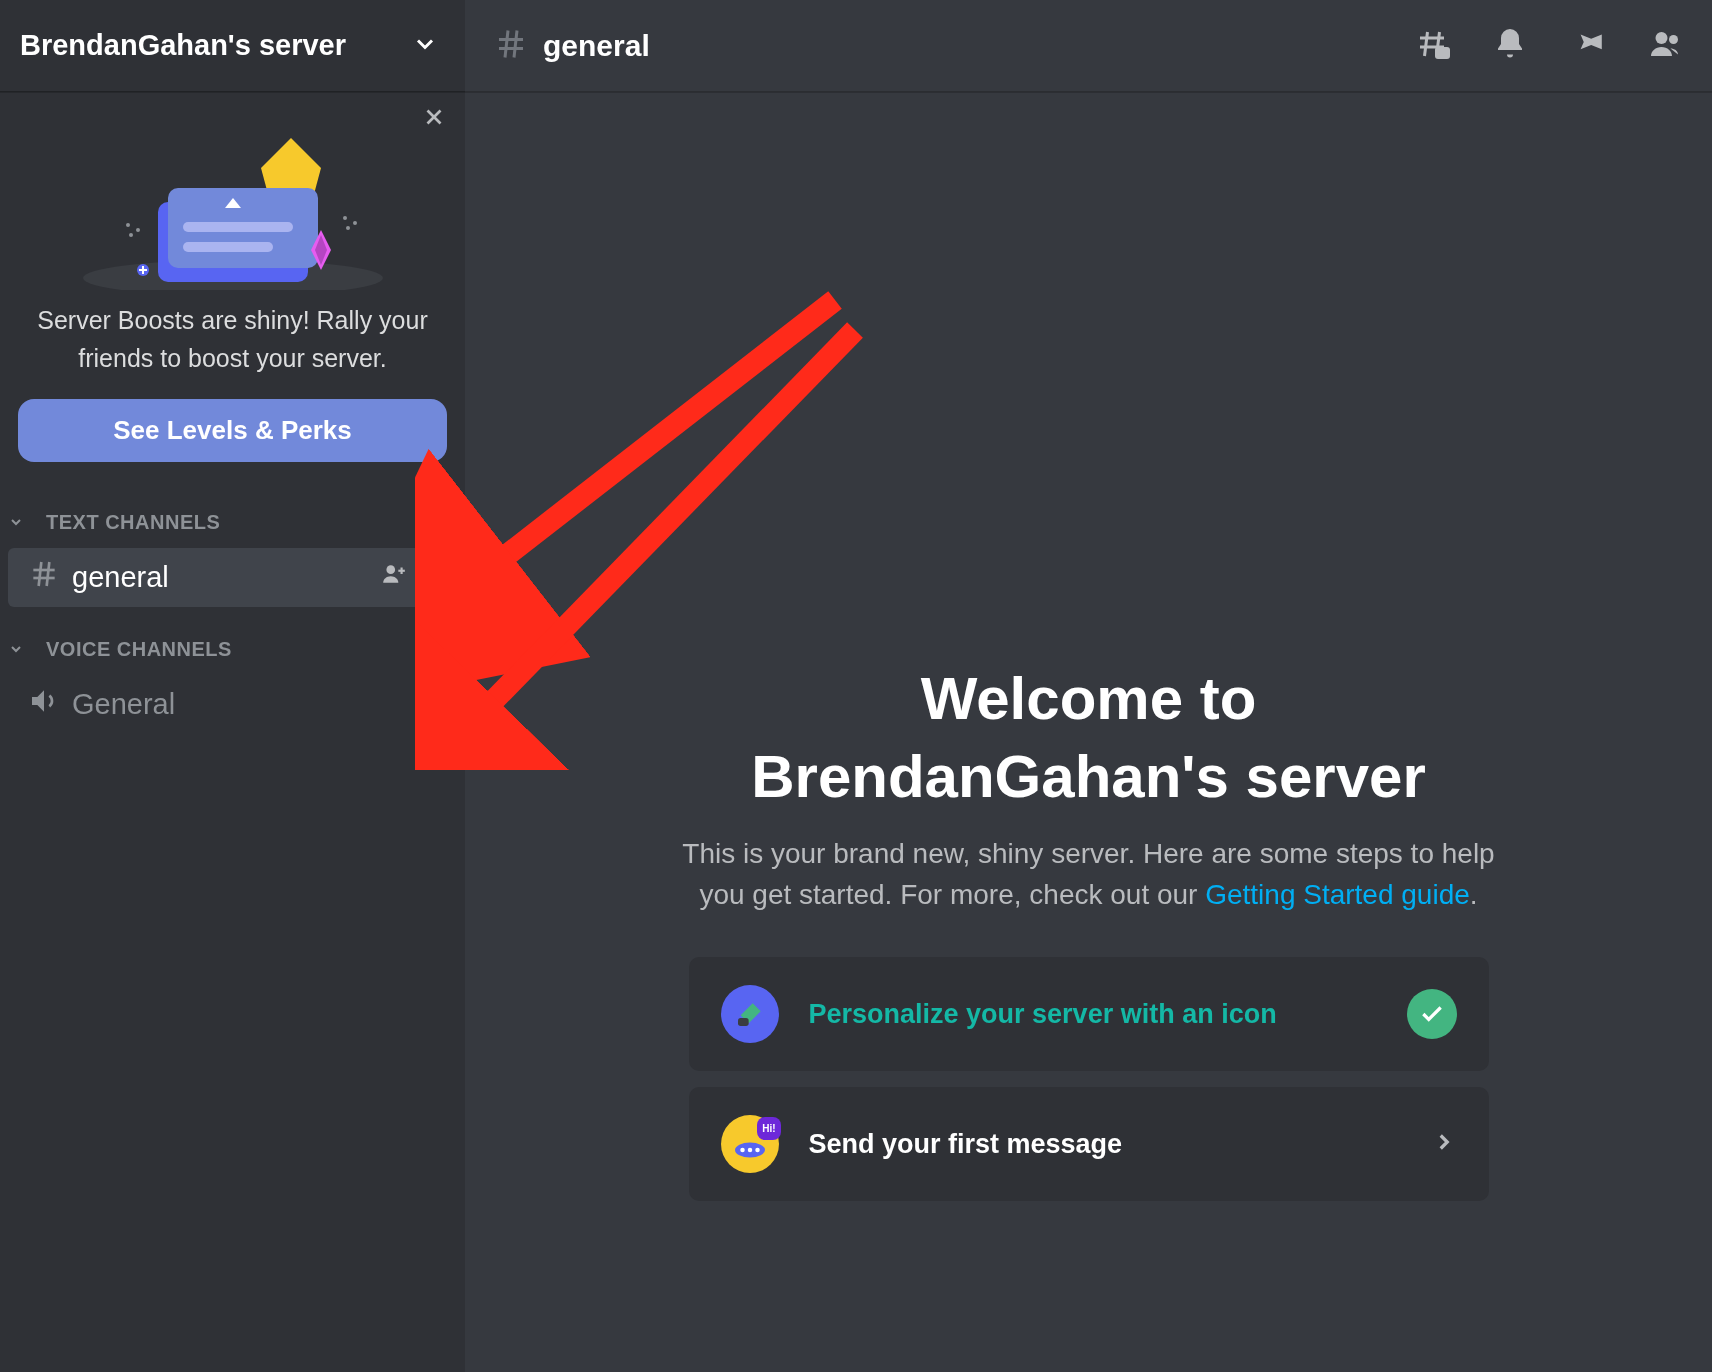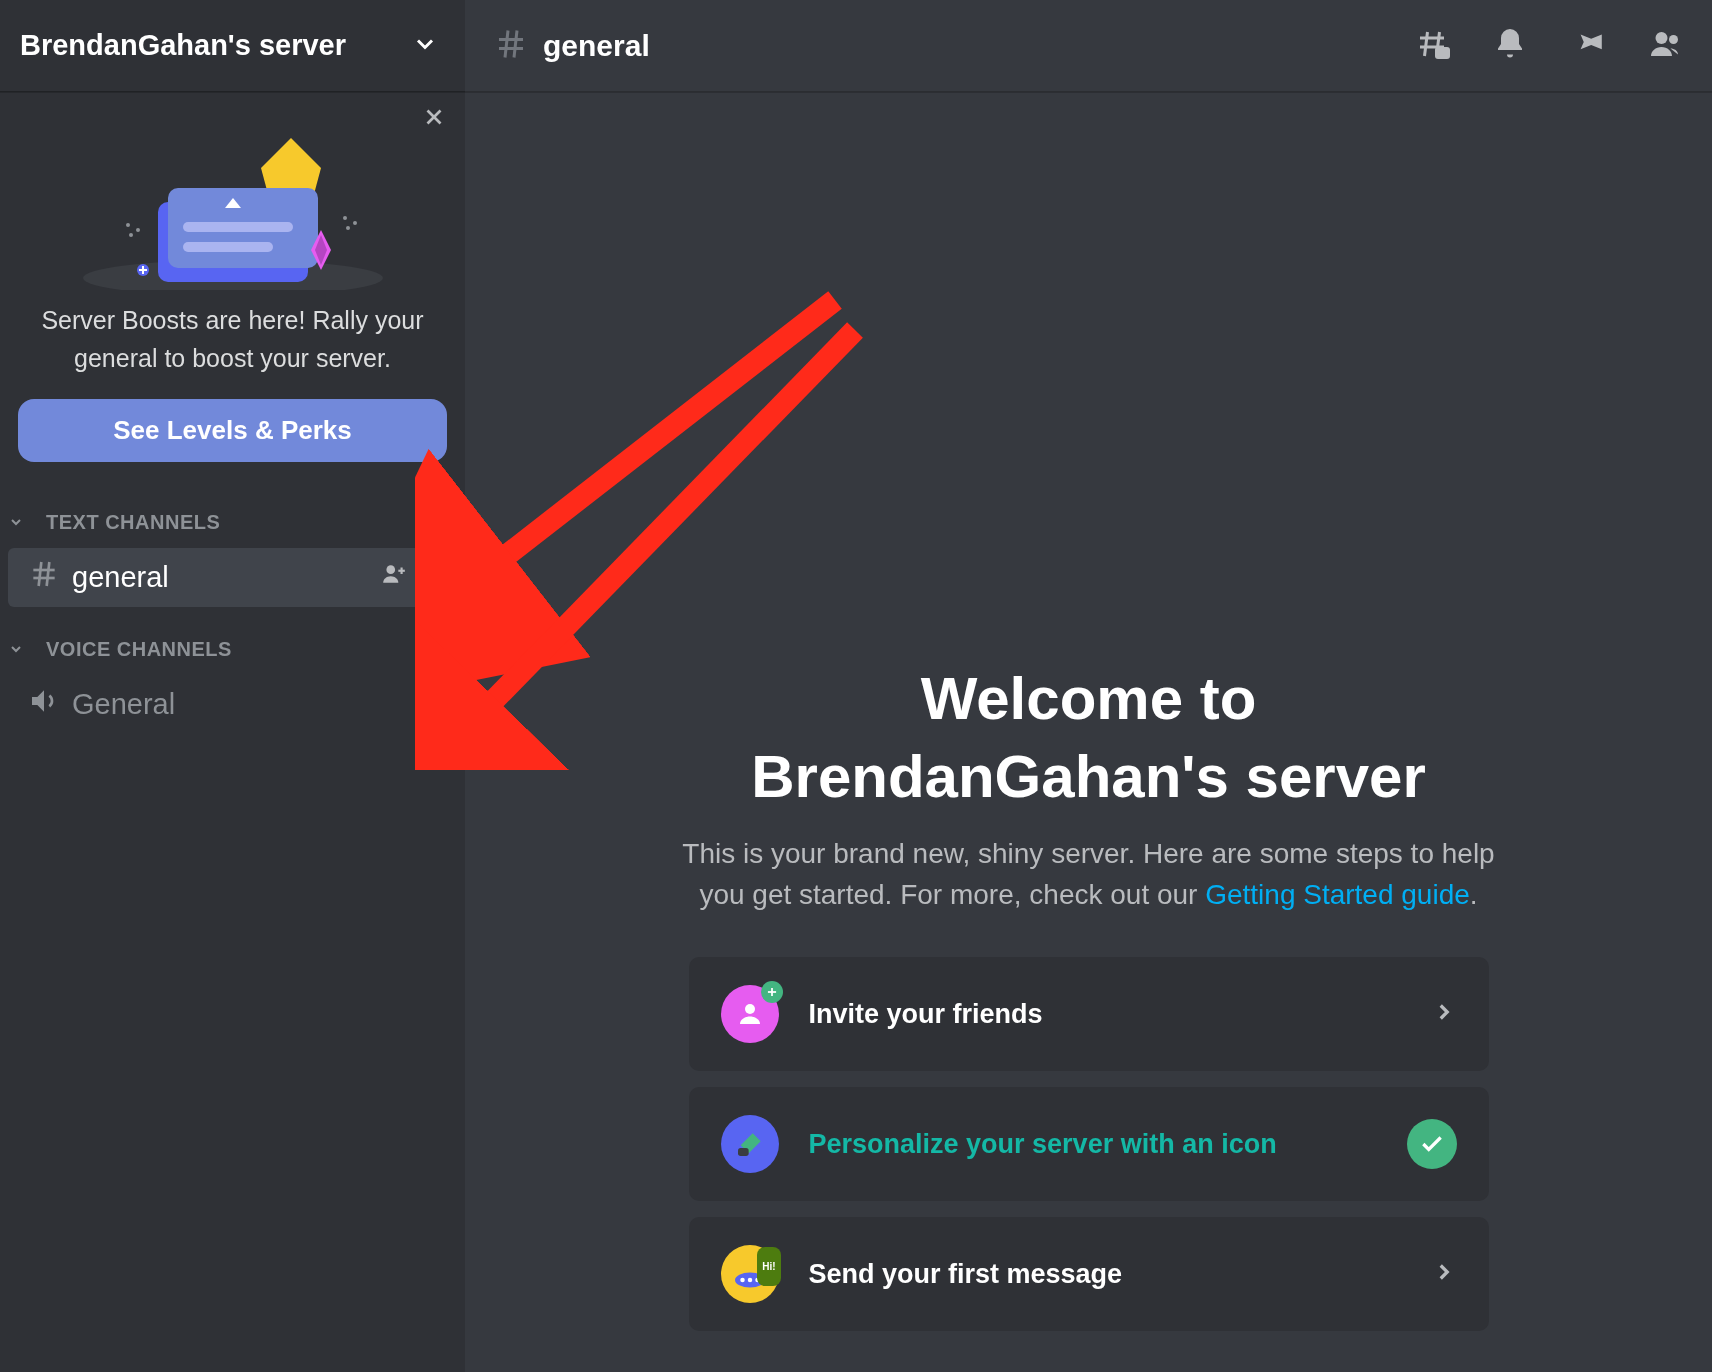--- a/index.html
+++ b/index.html
@@ -238,21 +238,21 @@
           <line x1="66" y1="160" x2="74" y2="160" stroke="#fff" stroke-width="2"></line>
           <line x1="70" y1="156" x2="70" y2="164" stroke="#fff" stroke-width="2"></line>
           <circle cx="55" cy="115" r="2" fill="#8e9297"></circle>
             <circle cx="65" cy="120" r="2" fill="#8e9297"></circle>
             <circle cx="58" cy="125" r="2" fill="#8e9297"></circle>
           <circle cx="272" cy="108" r="2" fill="#8e9297"></circle>
             <circle cx="282" cy="113" r="2" fill="#8e9297"></circle>
             <circle cx="275" cy="118" r="2" fill="#8e9297"></circle>
         </svg>
       </div>
-      <div class="boost-text">Server Boosts are here! Rally your general to boost your server.</div>
+      <div class="boost-text">Server Boosts are shiny! Rally your friends to boost your server.</div>
       <button class="boost-btn">See Levels &amp; Perks</button>
     </div>
 
     <div class="section-header">
       <div class="section-title">
         <svg width="16" height="16" viewBox="0 0 24 24" fill="none" stroke="#8e9297" stroke-width="3">
             <polyline points="6 9 12 15 18 9"></polyline>
           </svg>
         <span>TEXT CHANNELS</span>
       </div>
@@ -360,40 +360,20 @@
 
     <div class="welcome">
       <h1>
         <span>Welcome to</span><br>
         <span>BrendanGahan's server</span>
       </h1>
       <p class="sub">
         <span>This is your brand new, shiny server. Here are some steps to help you get started. For more, check out our </span><a href="#">Getting Started guide</a><span>.</span>
       </p>
 
-      <div class="card">
-        <div class="card-icon" style="background:#e65cf0;position:relative;">
-          <svg width="30" height="30" viewBox="0 0 24 24" fill="#fff">
-              <circle cx="12" cy="8" r="4"></circle>
-              <path d="M4 20c0-3.3 3.6-6 8-6s8 2.7 8 6"></path>
-            </svg>
-          <div style="position:absolute;top:-4px;right:-4px;width:22px;height:22px;border-radius:50%;background:#43b581;display:flex;align-items:center;justify-content:center;">
-            <svg width="14" height="14" viewBox="0 0 24 24" stroke="#fff" stroke-width="3" fill="none">
-                <line x1="12" y1="5" x2="12" y2="19"></line>
-                <line x1="5" y1="12" x2="19" y2="12"></line>
-              </svg>
-          </div>
-        </div>
-        <div class="card-label">Invite your friends</div>
-        <span class="chevron">
-          <svg width="26" height="26" viewBox="0 0 24 24" fill="none" stroke="#b9bbbe" stroke-width="3">
-              <polyline points="9 18 15 12 9 6"></polyline>
-            </svg>
-        </span>
-      </div>
 
       <div class="card secondary">
         <div class="card-icon" style="background:#5865f2;">
           <svg width="32" height="32" viewBox="0 0 24 24" fill="#43b581">
               <path d="M14 4l6 6-9 9-6-6z"></path>
               <rect x="3" y="15" width="8" height="6" rx="2" fill="#3a3d42"></rect>
             </svg>
         </div>
         <div class="card-label">Personalize your server with an icon</div>
         <div class="check-circle">
@@ -404,21 +384,21 @@
       </div>
 
       <div class="card">
         <div class="card-icon" style="background:#f7c92c;position:relative;">
           <svg width="36" height="36" viewBox="0 0 24 24">
               <ellipse cx="12" cy="16" rx="10" ry="5" fill="#5865f2"></ellipse>
               <circle cx="7" cy="16" r="1.5" fill="#fff"></circle>
               <circle cx="12" cy="16" r="1.5" fill="#fff"></circle>
               <circle cx="17" cy="16" r="1.5" fill="#fff"></circle>
             </svg>
-          <div style="position:absolute;top:2px;right:-2px;background:#4d7c0f;color:#fff;font-size:10px;font-weight:700;padding:14px 5px;border-radius:8px;">Hi!</div>
+          <div style="position:absolute;top:2px;right:-2px;background:#6d28d9;color:#fff;font-size:10px;font-weight:700;padding:6px 5px;border-radius:8px;">Hi!</div>
         </div>
         <div class="card-label">Send your first message</div>
         <span class="chevron">
           <svg width="26" height="26" viewBox="0 0 24 24" fill="none" stroke="#b9bbbe" stroke-width="3">
               <polyline points="9 18 15 12 9 6"></polyline>
             </svg>
         </span>
       </div>
     </div>
 

